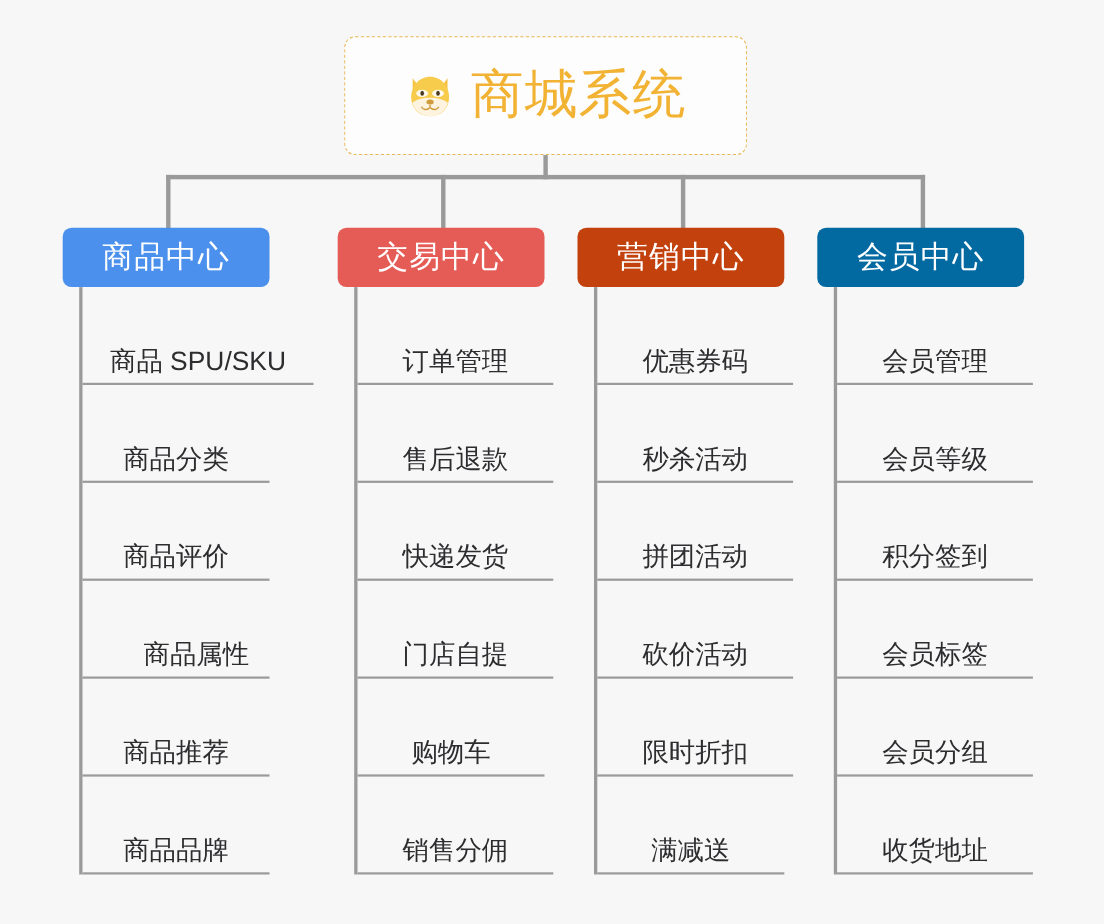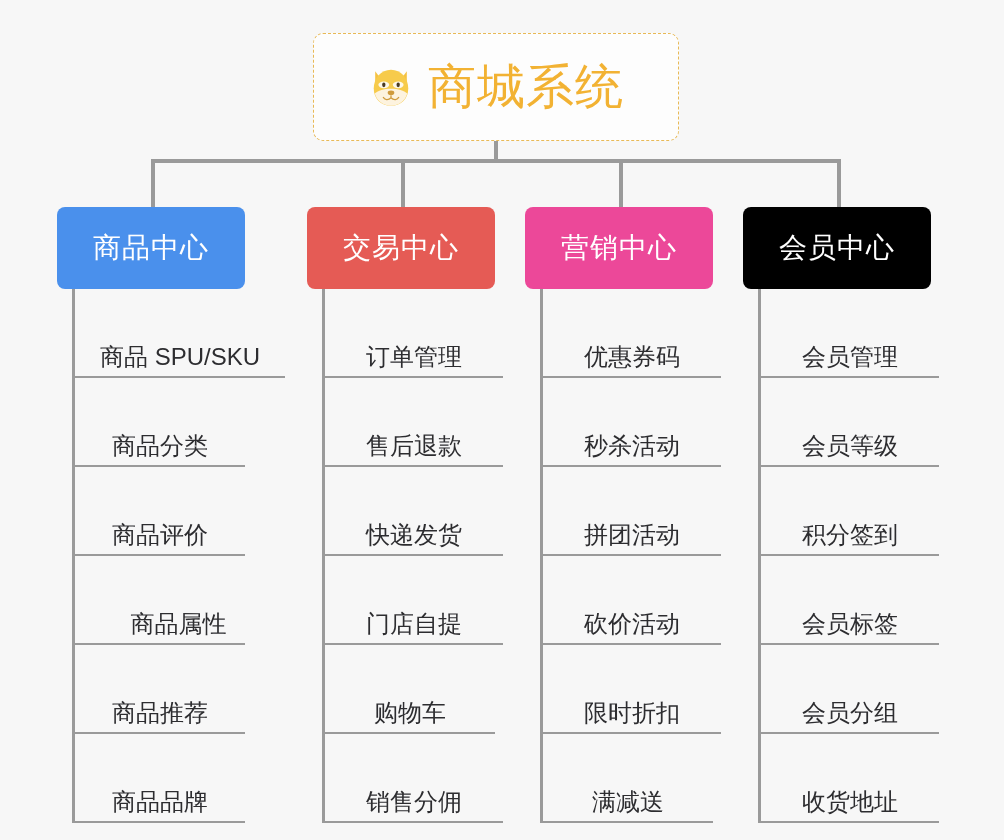--- a/index.html
+++ b/index.html
@@ -81,21 +81,21 @@
     position: absolute;
     top: 207px;
   }
   .col-0 { left: 57px;  width: 188px; }
   .col-1 { left: 307px; width: 188px; }
   .col-2 { left: 525px; width: 188px; }
   .col-3 { left: 743px; width: 188px; }
 
   .cat-box {
     width: 188px;
-    height: 82px;
+    height: 54px;
     border-radius: 8px;
     display: flex;
     align-items: center;
     justify-content: center;
     color: #ffffff;
     font-size: 28px;
     letter-spacing: 1px;
     box-sizing: border-box;
   }
 
@@ -204,21 +204,21 @@
       <div class="leaf-row narrow" style="border-bottom-color: rgb(154, 154, 154);">
           <span class="leaf-label" style="color: rgb(45, 45, 48);">购物车</span>
         </div>
       <div class="leaf-row mid" style="border-bottom-color: rgb(154, 154, 154);">
           <span class="leaf-label" style="color: rgb(45, 45, 48);">销售分佣</span>
         </div>
     </div>
   </div>
 
   <div class="column col-2">
-    <div class="cat-box" style="background: #ec4899;">
+    <div class="cat-box" style="background: #c2410c;">
       <span>营销中心</span>
     </div>
     <div class="leaf-list" style="border-left-color: rgb(154, 154, 154);">
       <div class="leaf-row mid" style="border-bottom-color: rgb(154, 154, 154);">
           <span class="leaf-label" style="color: rgb(45, 45, 48);">优惠券码</span>
         </div>
       <div class="leaf-row mid" style="border-bottom-color: rgb(154, 154, 154);">
           <span class="leaf-label" style="color: rgb(45, 45, 48);">秒杀活动</span>
         </div>
       <div class="leaf-row mid" style="border-bottom-color: rgb(154, 154, 154);">
@@ -230,21 +230,21 @@
       <div class="leaf-row mid" style="border-bottom-color: rgb(154, 154, 154);">
           <span class="leaf-label" style="color: rgb(45, 45, 48); margin-top: 46px;">限时折扣</span>
         </div>
       <div class="leaf-row narrow" style="border-bottom-color: rgb(154, 154, 154);">
           <span class="leaf-label" style="color: rgb(45, 45, 48);">满减送</span>
         </div>
     </div>
   </div>
 
   <div class="column col-3">
-    <div class="cat-box" style="background: #000000;">
+    <div class="cat-box" style="background: #0369a1;">
       <span>会员中心</span>
     </div>
     <div class="leaf-list" style="border-left-color: rgb(154, 154, 154);">
       <div class="leaf-row mid" style="border-bottom-color: rgb(154, 154, 154);">
           <span class="leaf-label" style="color: rgb(45, 45, 48); text-align: right;">会员管理</span>
         </div>
       <div class="leaf-row mid" style="border-bottom-color: rgb(154, 154, 154);">
           <span class="leaf-label" style="color: rgb(45, 45, 48);">会员等级</span>
         </div>
       <div class="leaf-row mid" style="border-bottom-color: rgb(154, 154, 154);">

